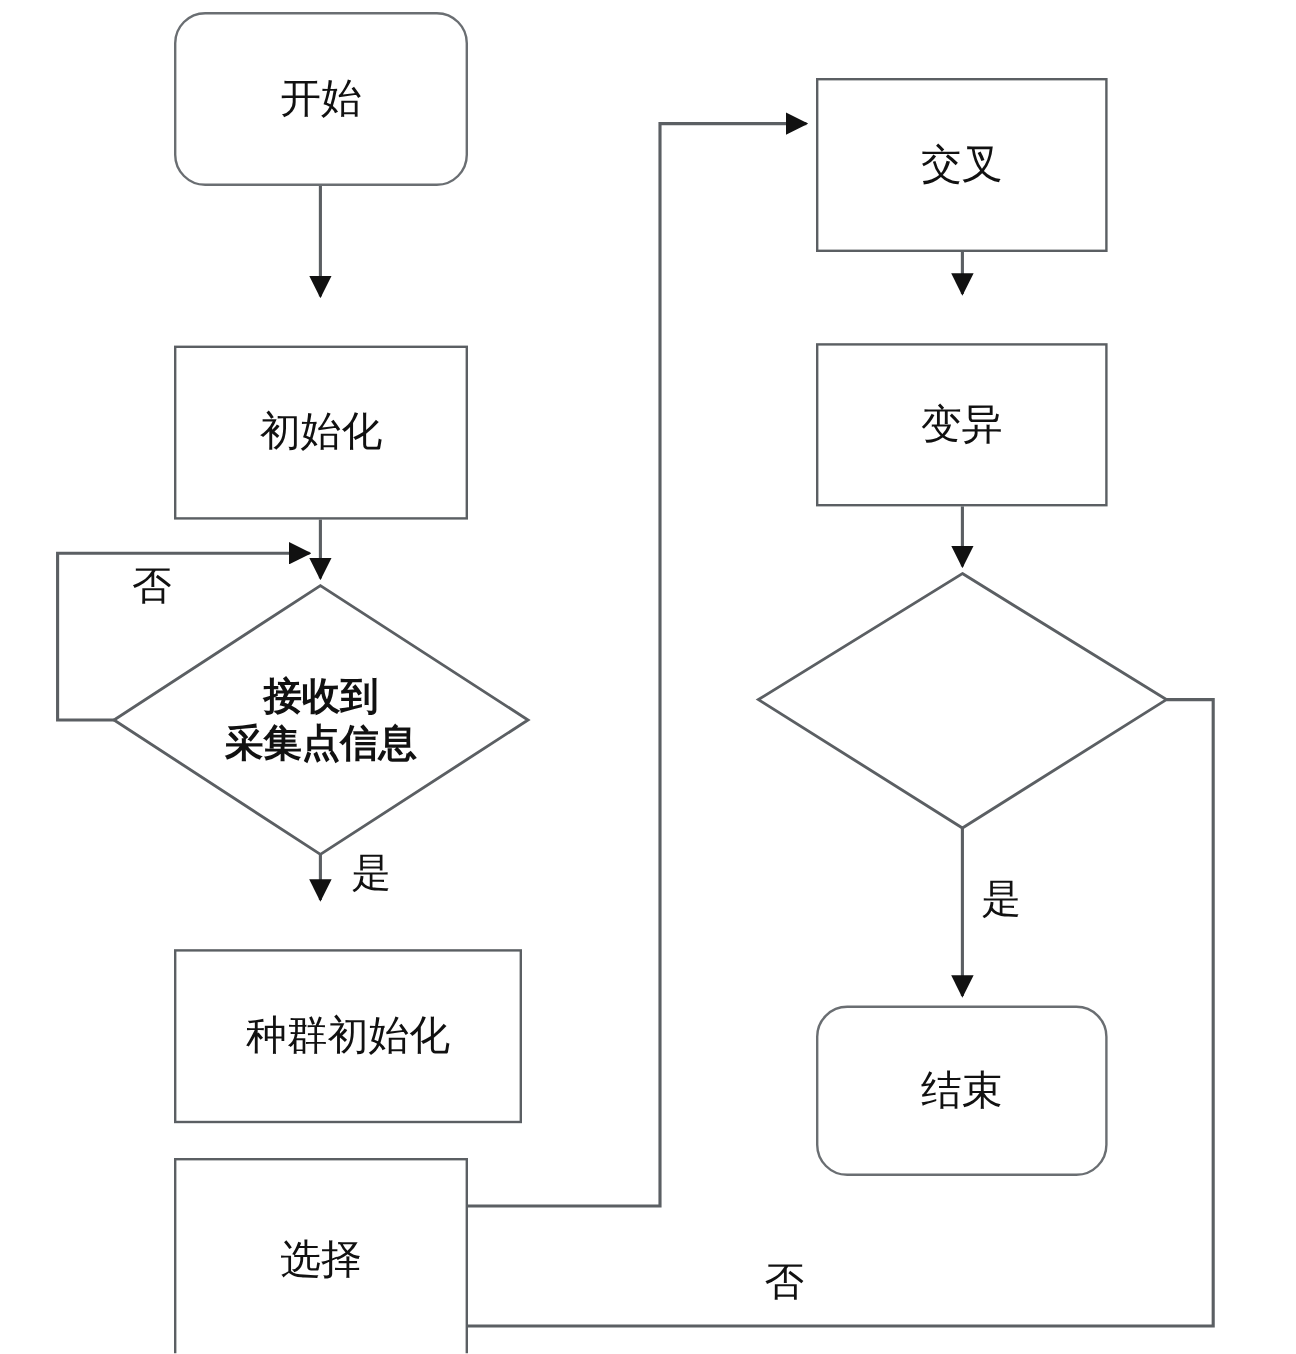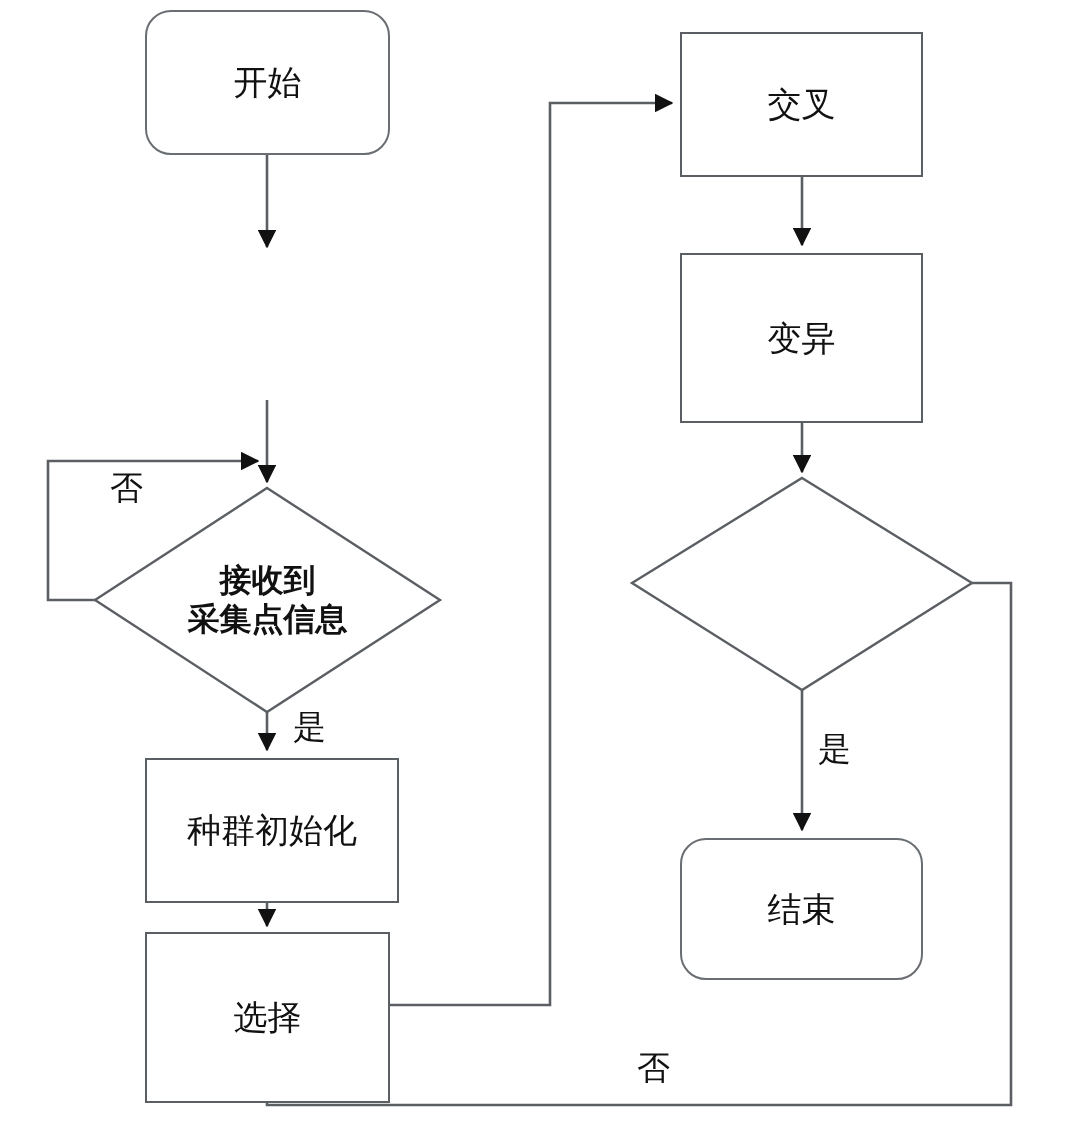--- a/index.html
+++ b/index.html
@@ -28,20 +28,21 @@
     align-items:center;
     justify-content:center;
     text-align:center;
     background:#ffffff;
     color:#111111;
     line-height:1.24;
     white-space:pre-line;
   }
   .proc{
     border:2px solid #5b5f63;
+    margin-top:33px;
   }
   .term{
     border:2px solid #6a6e72;
     border-radius:26px;
   }
   .diamond{
     position:absolute;
     background:transparent;
     border:none;
     font-weight:bold;
@@ -103,39 +104,42 @@
 
       <polygon points="267,488 440,600 267,712 95,600" fill="#ffffff" stroke="#5b5f63" stroke-width="2.4"></polygon>
       <polygon points="802,478 972,583 802,690 632,583" fill="#ffffff" stroke="#5b5f63" stroke-width="2.4"></polygon>
     </g>
   </svg>
 
   <div class="node term f34" style="left:145px; top:10px; width:245px; height:145px;">
     <span>开始</span>
   </div>
 
+  <div class="node proc f34" style="left:145px; top:255px; width:245px; height:145px;">
+    <span>初始化</span>
+  </div>
 
   <div class="diamond" style="left:95px; top:488px; width:345px; height:224px;">
     <span class="dlabel f32">接收到
 采集点信息</span>
   </div>
 
-  <div class="node proc f34" style="left:145px; top:758px; width:254px; height:145px;">
+  <div class="node proc f34" style="left:145px; top:758px; width:290px; height:145px;">
     <span>种群初始化</span>
   </div>
 
   <div class="node proc f34" style="left:145px; top:932px; width:245px; height:171px;">
     <span>选择</span>
   </div>
 
   <div class="node proc f34" style="left:680px; top:32px; width:243px; height:145px;">
     <span>交叉</span>
   </div>
 
-  <div class="node proc f34" style="left:680px; top:253px; width:243px; height:170px;">
+  <div class="node proc f34" style="left:680px; top:253px; width:243px; height:136px;">
     <span>变异</span>
   </div>
 
 
   <div class="node term f34" style="left:680px; top:838px; width:243px; height:142px;">
     <span>结束</span>
   </div>
 
   <div class="edge-label f33" style="left:110px; top:466px;">
     <span>否</span>

